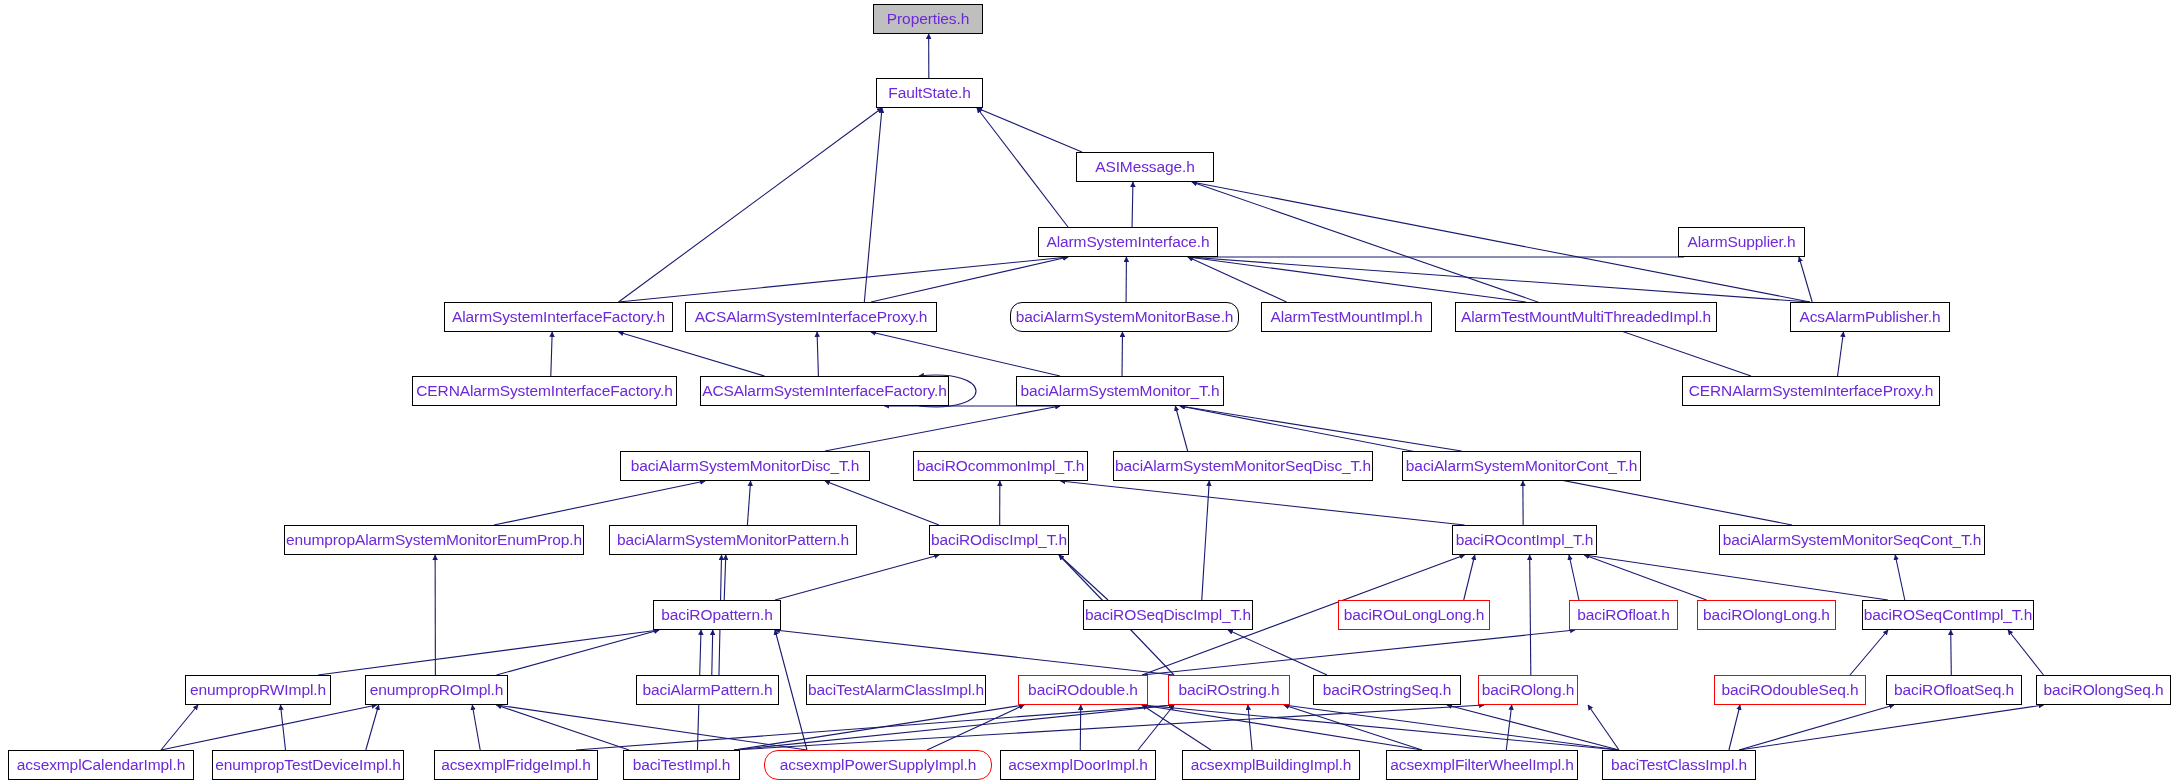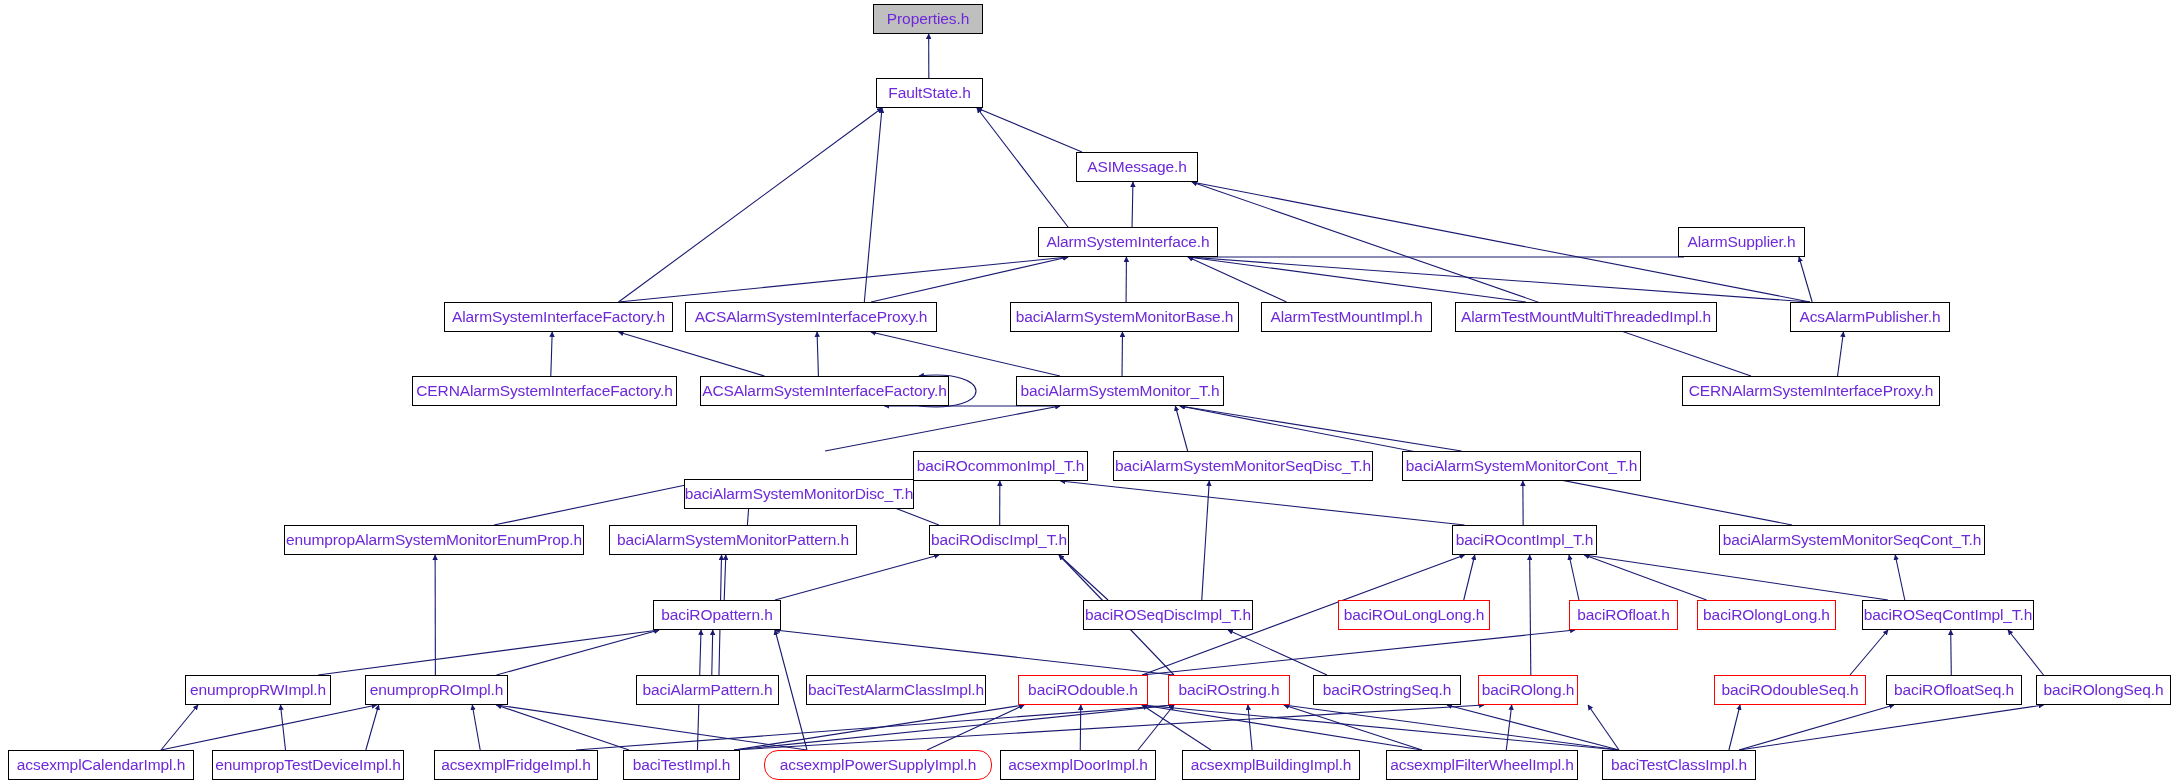--- a/index.html
+++ b/index.html
@@ -149,36 +149,36 @@
         <path d="M 1619 750 L 1447 705" fill="none" stroke="#191970" stroke-width="1.1" marker-end="url(#arrow)"></path>
       </g>
   </svg>
   <div id="nodes">
       <div class="node shaded" style="left: 873px; top: 4px; width: 110px;">
         <span class="node-label">Properties.h</span>
       </div>
       <div class="node" style="left: 876px; top: 78px; width: 107px;">
         <span class="node-label">FaultState.h</span>
       </div>
-      <div class="node" style="left: 1076px; top: 152px; width: 122px;">
+      <div class="node" style="left: 1076px; top: 152px; width: 138px;">
         <span class="node-label">ASIMessage.h</span>
       </div>
       <div class="node" style="left: 1038px; top: 227px; width: 180px;">
         <span class="node-label">AlarmSystemInterface.h</span>
       </div>
       <div class="node" style="left: 1678px; top: 227px; width: 127px;">
         <span class="node-label">AlarmSupplier.h</span>
       </div>
       <div class="node" style="left: 444px; top: 302px; width: 229px;">
         <span class="node-label">AlarmSystemInterfaceFactory.h</span>
       </div>
       <div class="node" style="left: 685px; top: 302px; width: 252px;">
         <span class="node-label">ACSAlarmSystemInterfaceProxy.h</span>
       </div>
-      <div class="node" style="left: 1010px; top: 302px; width: 229px;">
+      <div class="node" style="left: 1010px; top: 302px; width: 229px; border-radius: 12px;">
         <span class="node-label">baciAlarmSystemMonitorBase.h</span>
       </div>
       <div class="node" style="left: 1261px; top: 302px; width: 171px;">
         <span class="node-label">AlarmTestMountImpl.h</span>
       </div>
       <div class="node" style="left: 1455px; top: 302px; width: 262px;">
         <span class="node-label">AlarmTestMountMultiThreadedImpl.h</span>
       </div>
       <div class="node" style="left: 1790px; top: 302px; width: 160px;">
         <span class="node-label">AcsAlarmPublisher.h</span>
@@ -188,21 +188,21 @@
       </div>
       <div class="node" style="left: 700px; top: 376px; width: 249px;">
         <span class="node-label">ACSAlarmSystemInterfaceFactory.h</span>
       </div>
       <div class="node" style="left: 1016px; top: 376px; width: 208px;">
         <span class="node-label">baciAlarmSystemMonitor_T.h</span>
       </div>
       <div class="node" style="left: 1682px; top: 376px; width: 258px;">
         <span class="node-label">CERNAlarmSystemInterfaceProxy.h</span>
       </div>
-      <div class="node" style="left: 684px; top: 451px; width: 230px; margin-top: 28px;">
+      <div class="node" style="left: 620px; top: 451px; width: 250px;">
         <span class="node-label">baciAlarmSystemMonitorDisc_T.h</span>
       </div>
       <div class="node" style="left: 913px; top: 451px; width: 175px;">
         <span class="node-label">baciROcommonImpl_T.h</span>
       </div>
       <div class="node" style="left: 1113px; top: 451px; width: 260px;">
         <span class="node-label">baciAlarmSystemMonitorSeqDisc_T.h</span>
       </div>
       <div class="node" style="left: 1402px; top: 451px; width: 239px;">
         <span class="node-label">baciAlarmSystemMonitorCont_T.h</span>

